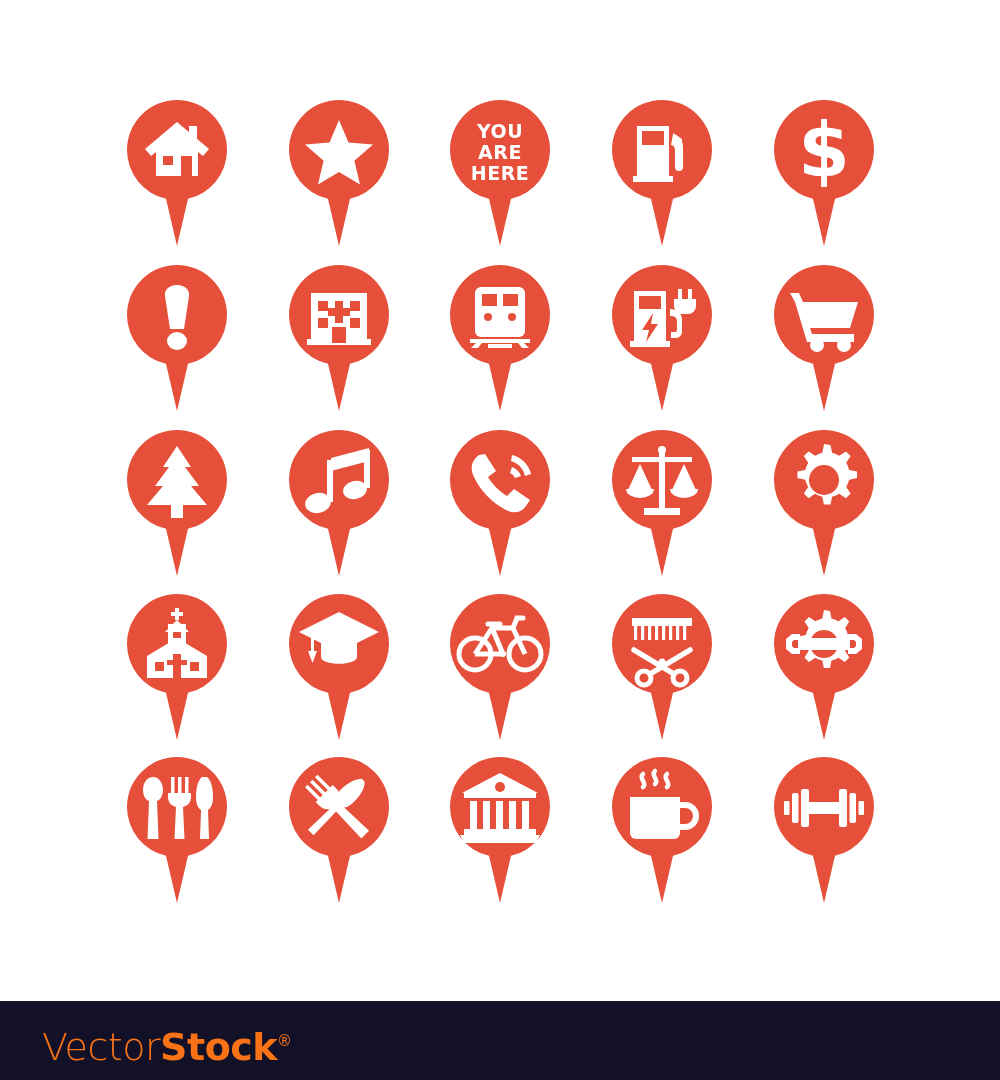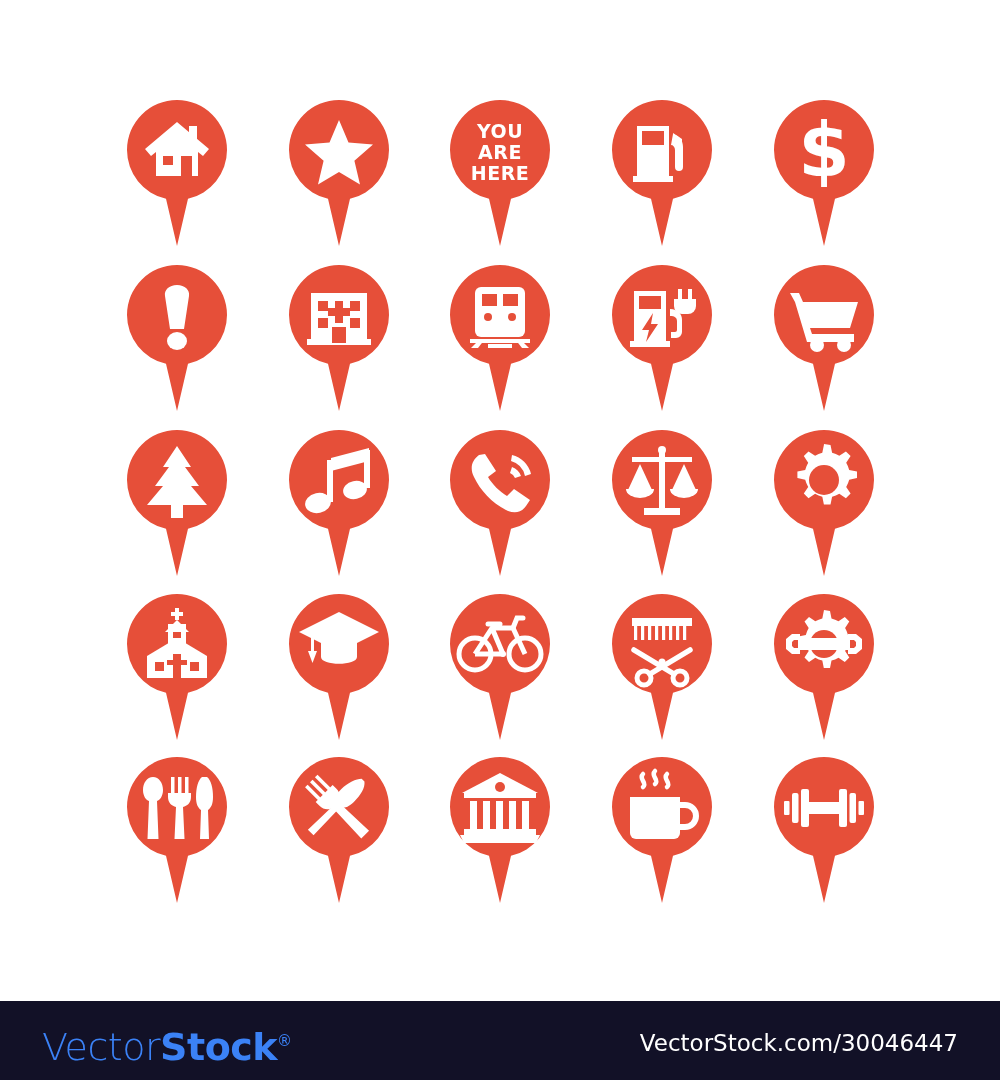--- a/index.html
+++ b/index.html
@@ -29,21 +29,21 @@
   #footer{
     position:absolute;
     left:0; top:1001px;
     width:1000px; height:79px;
     background:#121127;
   }
   #brand{
     position:absolute;
     left:42px; top:18px;
     height:44px;
-    color:#3b82f6;
+    color:#f97316;
     font-size:38px;
     line-height:44px;
     letter-spacing:-0.5px;
     white-space:nowrap;
   }
   #brand .light{font-weight:300;font-family:"DejaVu Sans", sans-serif;}
   #brand .bold{font-weight:700;font-family:"DejaVu Sans", sans-serif;}
   #brand .reg{font-size:15px;vertical-align:super;font-family:"DejaVu Sans", sans-serif;}
   #wm-url{
     position:absolute;
@@ -487,16 +487,15 @@
       <rect x="84.5" y="44" width="5.5" height="14" rx="1"></rect>
       <rect x="33" y="45" width="34" height="12"></rect>
     </g>
           </g>
     </svg>
       </div>
     </div>
 
   <div id="footer">
     <div id="brand"><span class="light">Vector</span><span class="bold">Stock</span><span class="reg">®</span></div>
-    <div id="wm-url">VectorStock.com/30046447</div>
   </div>
 
 </div>
 
 </body></html>

